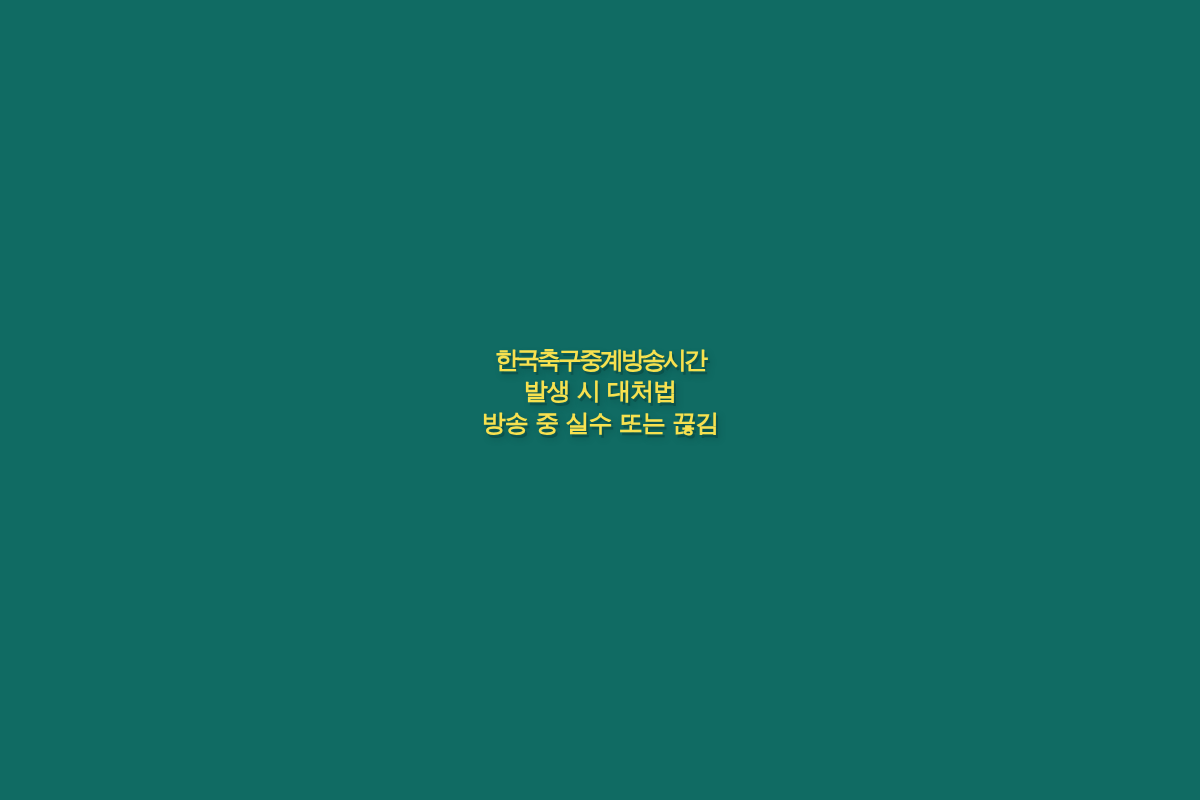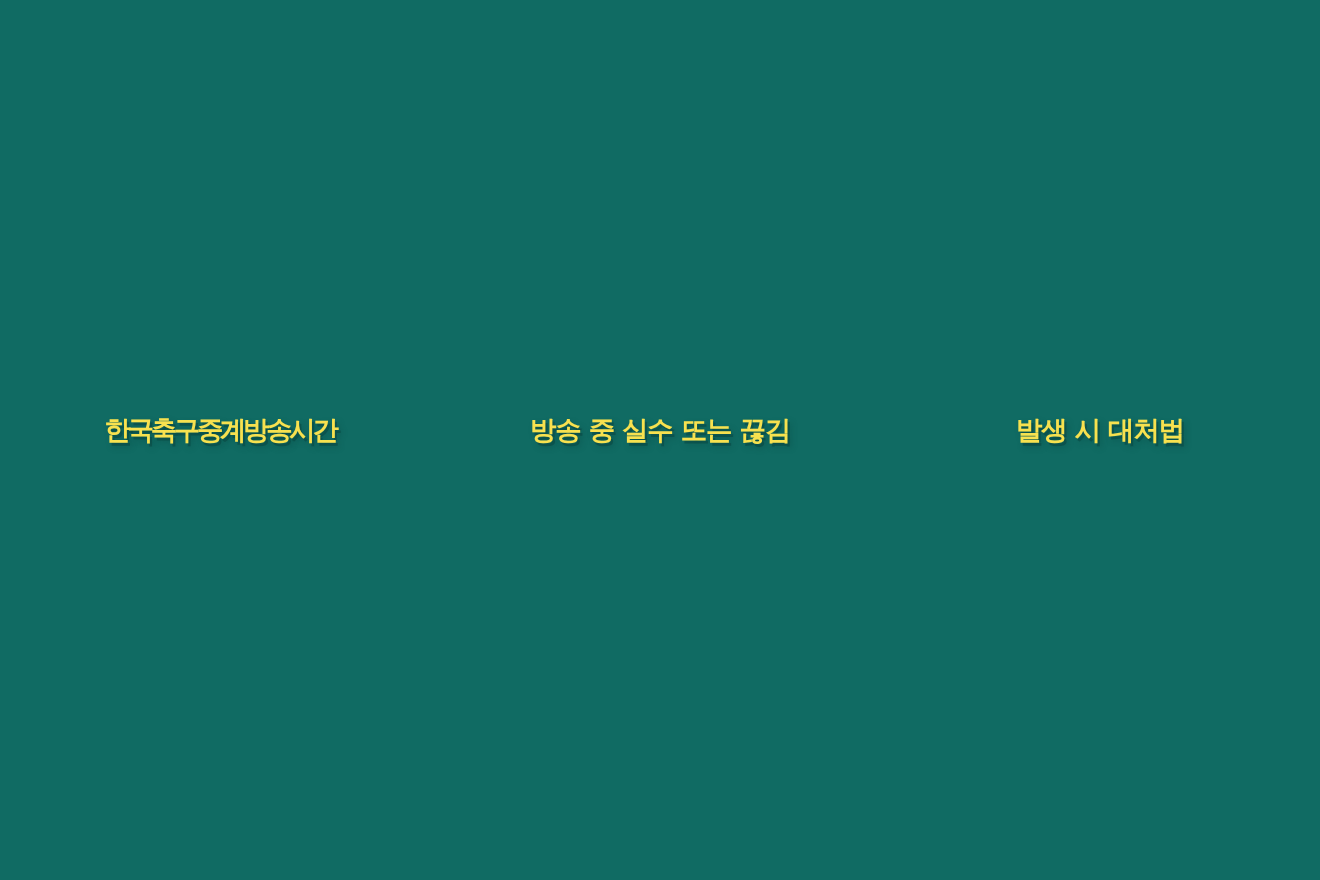--- a/index.html
+++ b/index.html
@@ -23,20 +23,21 @@
     display: flex;
     flex-direction: column;
     align-items: center;
     justify-content: center;
     box-sizing: border-box;
   }
 
   .headline-block {
     width: 100%;
     display: flex;
+    flex-direction: column;
     align-items: center;
     justify-content: center;
     
     transform: translateY(-8px);
   }
 
   .headline-line {
     display: block;
     width: 100%;
     text-align: center;
@@ -67,19 +68,19 @@
 </style>
 </head>
 <body>
 
 <div id="banner" style="background: rgb(16, 107, 99);">
 
   <div class="headline-block">
 
     <span class="headline-line line-1" style="color: rgb(247, 225, 79); font-size: 24px;">한국축구중계방송시간</span>
 
+    <span class="headline-line line-3" style="color: rgb(247, 225, 79); font-size: 24px;">발생 시 대처법</span>
+
     <span class="headline-line line-2" style="color: rgb(247, 225, 79); font-size: 24px;">방송 중 실수 또는 끊김</span>
-
-    <span class="headline-line line-3" style="color: rgb(247, 225, 79); font-size: 24px;">발생 시 대처법</span>
 
   </div>
 
 </div>
 
 </body></html>

